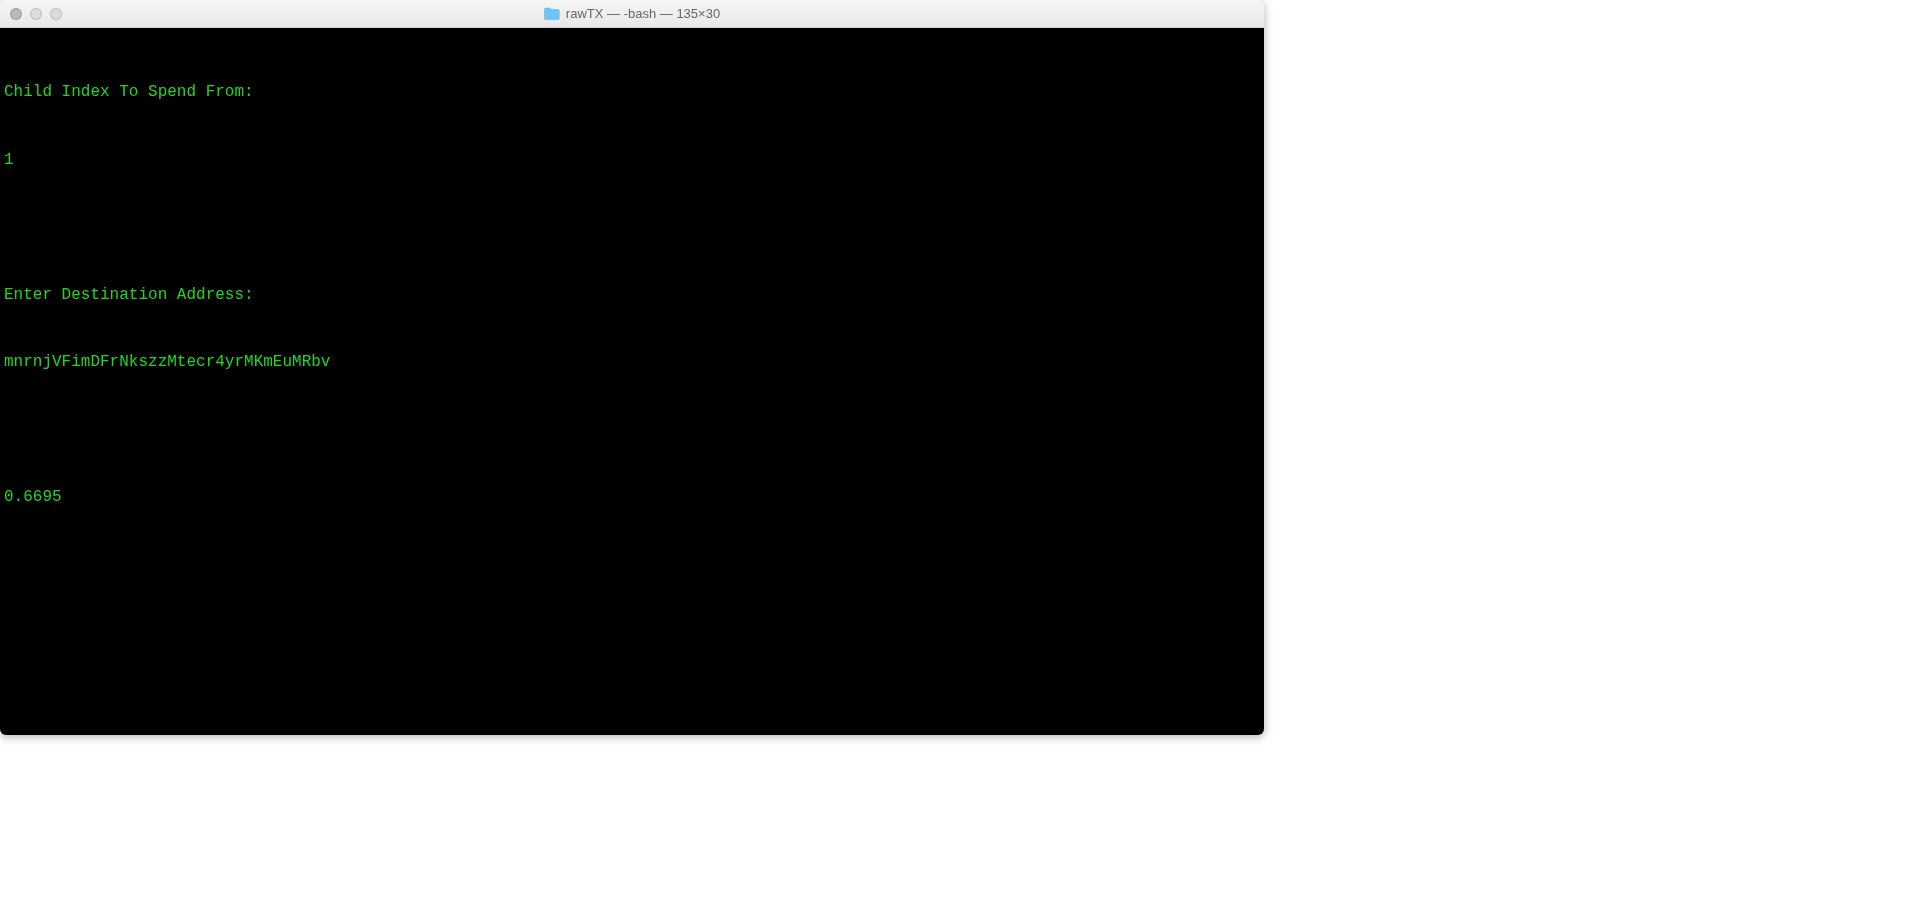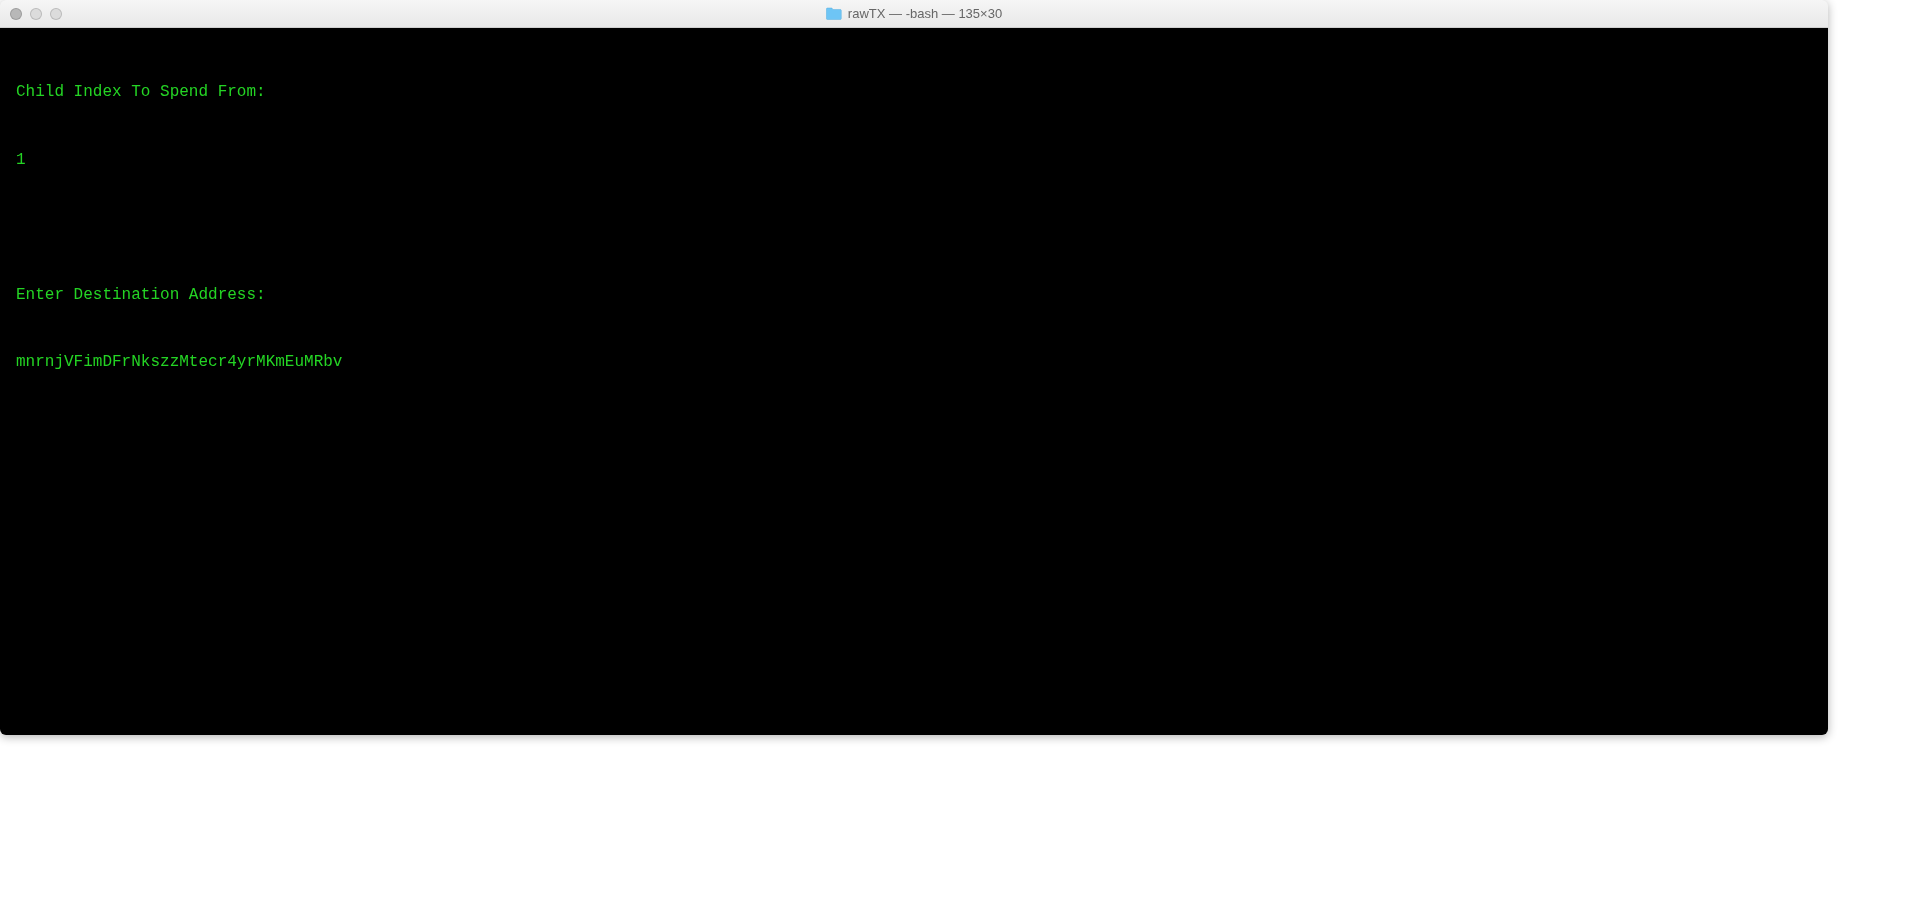--- a/index.html
+++ b/index.html
@@ -8,21 +8,21 @@
       box-sizing: border-box;
     }
     body {
       font-family: -apple-system, BlinkMacSystemFont, "Helvetica Neue", Arial, sans-serif;
       background: #fff;
       width: 1910px;
       height: 900px;
       overflow: hidden;
     }
     .window {
-      width: 1828px;
+      width: 1264px;
       height: 735px;
       background: #e5e5e5;
       border-radius: 6px;
       overflow: hidden;
       box-shadow: 0 2px 10px rgba(0,0,0,0.3);
     }
     .titlebar {
       height: 28px;
       background: linear-gradient(to bottom, #f6f6f6, #e8e8e8);
       border-bottom: 1px solid #d0d0d0;
@@ -55,21 +55,21 @@
       gap: 6px;
       font-size: 13px;
       color: #666;
     }
     .folder-icon {
       width: 16px;
       height: 13px;
     }
     .terminal-body {
       background: #000;
-      padding: 8px 16px;
+      padding: 8px 4px;
       font-family: "Menlo", "Monaco", "Courier New", monospace;
       font-size: 16px;
       line-height: 22.5px;
       color: #24d424;
       white-space: pre-wrap;
       word-break: break-all;
       height: calc(100% - 28px);
       overflow: hidden;
     }
     .terminal-line {
@@ -93,20 +93,21 @@
       <span>rawTX — -bash — 135×30</span>
     </div>
   </div>
   <div class="terminal-body">
     <div class="terminal-line">Child Index To Spend From:</div>
     <div class="terminal-line">1</div>
     <div class="terminal-line"></div>
     <div class="terminal-line">Enter Destination Address:</div>
     <div class="terminal-line">mnrnjVFimDFrNkszzMtecr4yrMKmEuMRbv</div>
     <div class="terminal-line"></div>
+    <div class="terminal-line">0.6695</div>
     <div class="terminal-line"></div>
     
     
     
     
     
     
     
     
     

